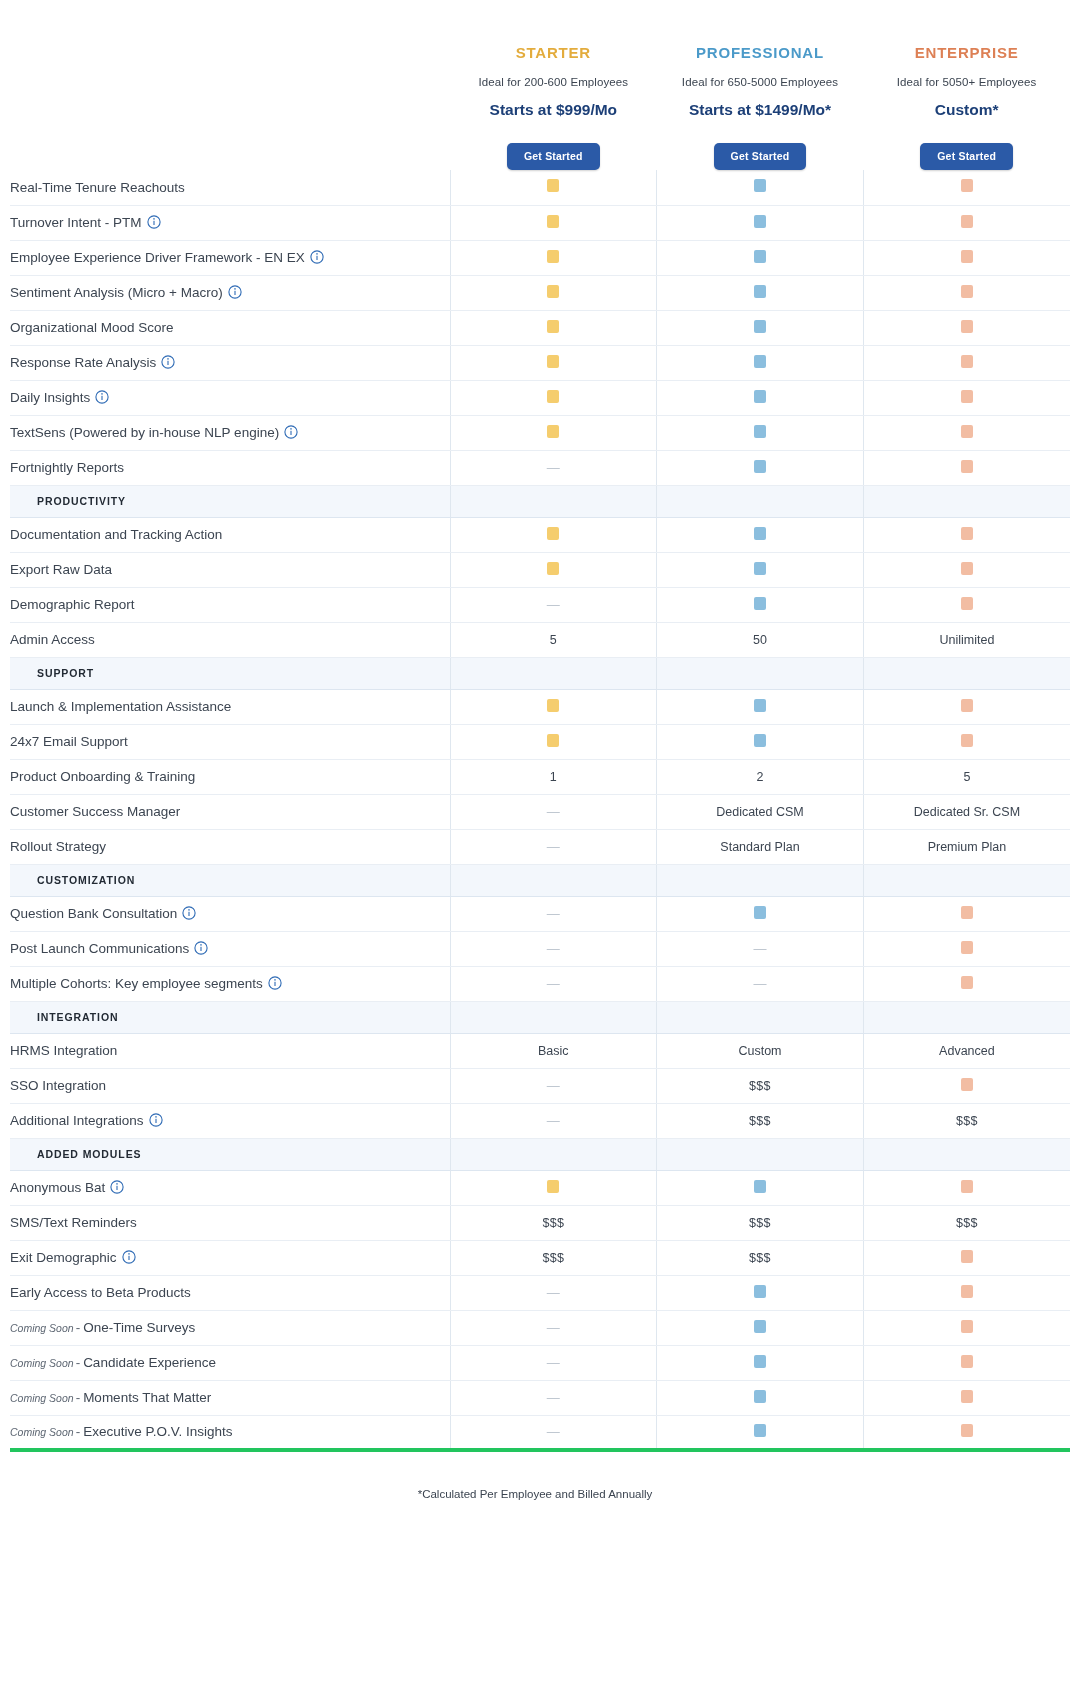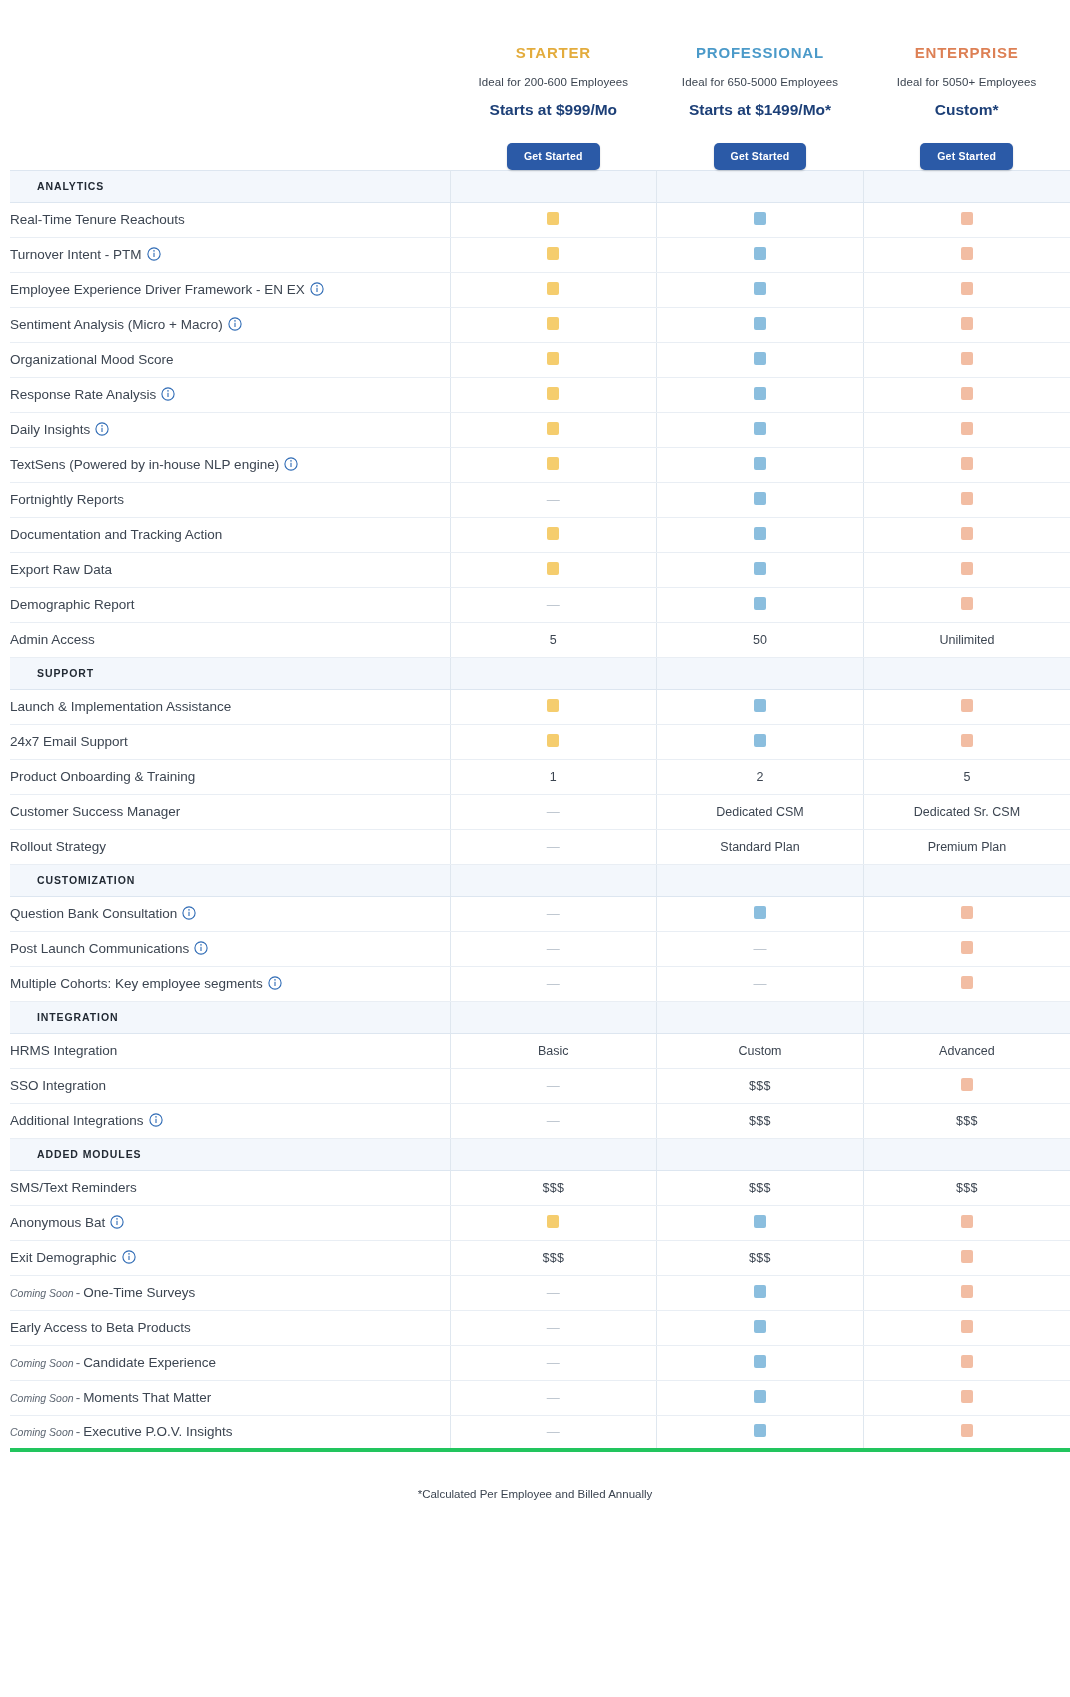--- a/index.html
+++ b/index.html
@@ -178,103 +178,103 @@
       <col class="c-plan">
       <col class="c-plan">
     </colgroup>
     <tbody id="table-body">
         <tr class="head-row">
           <td class="head-blank"></td>
           <td class="head-plan"><div class="plan-name starter">STARTER</div><div class="plan-ideal">Ideal for 200-600 Employees</div><div class="plan-price">Starts at $999/Mo</div><button class="cta">Get Started</button></td>
           <td class="head-plan"><div class="plan-name professional">PROFESSIONAL</div><div class="plan-ideal">Ideal for 650-5000 Employees</div><div class="plan-price">Starts at $1499/Mo*</div><button class="cta">Get Started</button></td>
           <td class="head-plan last"><div class="plan-name enterprise">ENTERPRISE</div><div class="plan-ideal">Ideal for 5050+ Employees</div><div class="plan-price">Custom*</div><button class="cta">Get Started</button></td>
         </tr>
+        <tr class="feat-row">
+          <td class="feat-name"><span>Real-Time Tenure Reachouts</span></td>
+          <td class="feat-cell"><span class="mark m-starter"></span></td>
+          <td class="feat-cell"><span class="mark m-professional"></span></td>
+          <td class="feat-cell last"><span class="mark m-enterprise"></span></td>
+        </tr>
+        <tr class="feat-row">
+          <td class="feat-name"><span>Turnover Intent - PTM</span><span class="info-icon"><svg width="14" height="14" viewBox="0 0 14 14">
+                <circle cx="7" cy="7" r="6.1" fill="none" stroke="#2f6bb5" stroke-width="1.1"></circle>
+                <rect x="6.45" y="5.8" width="1.1" height="4.2" fill="#2f6bb5"></rect>
+                <circle cx="7" cy="3.9" r="0.78" fill="#2f6bb5"></circle>
+              </svg></span></td>
+          <td class="feat-cell"><span class="mark m-starter"></span></td>
+          <td class="feat-cell"><span class="mark m-professional"></span></td>
+          <td class="feat-cell last"><span class="mark m-enterprise"></span></td>
+        </tr>
+        <tr class="feat-row">
+          <td class="feat-name"><span>Employee Experience Driver Framework - EN EX</span><span class="info-icon"><svg width="14" height="14" viewBox="0 0 14 14">
+                <circle cx="7" cy="7" r="6.1" fill="none" stroke="#2f6bb5" stroke-width="1.1"></circle>
+                <rect x="6.45" y="5.8" width="1.1" height="4.2" fill="#2f6bb5"></rect>
+                <circle cx="7" cy="3.9" r="0.78" fill="#2f6bb5"></circle>
+              </svg></span></td>
+          <td class="feat-cell"><span class="mark m-starter"></span></td>
+          <td class="feat-cell"><span class="mark m-professional"></span></td>
+          <td class="feat-cell last"><span class="mark m-enterprise"></span></td>
+        </tr>
+        <tr class="feat-row">
+          <td class="feat-name"><span>Sentiment Analysis (Micro + Macro)</span><span class="info-icon"><svg width="14" height="14" viewBox="0 0 14 14">
+                <circle cx="7" cy="7" r="6.1" fill="none" stroke="#2f6bb5" stroke-width="1.1"></circle>
+                <rect x="6.45" y="5.8" width="1.1" height="4.2" fill="#2f6bb5"></rect>
+                <circle cx="7" cy="3.9" r="0.78" fill="#2f6bb5"></circle>
+              </svg></span></td>
+          <td class="feat-cell"><span class="mark m-starter"></span></td>
+          <td class="feat-cell"><span class="mark m-professional"></span></td>
+          <td class="feat-cell last"><span class="mark m-enterprise"></span></td>
+        </tr>
+        <tr class="feat-row">
+          <td class="feat-name"><span>Organizational Mood Score</span></td>
+          <td class="feat-cell"><span class="mark m-starter"></span></td>
+          <td class="feat-cell"><span class="mark m-professional"></span></td>
+          <td class="feat-cell last"><span class="mark m-enterprise"></span></td>
+        </tr>
+        <tr class="feat-row">
+          <td class="feat-name"><span>Response Rate Analysis</span><span class="info-icon"><svg width="14" height="14" viewBox="0 0 14 14">
+                <circle cx="7" cy="7" r="6.1" fill="none" stroke="#2f6bb5" stroke-width="1.1"></circle>
+                <rect x="6.45" y="5.8" width="1.1" height="4.2" fill="#2f6bb5"></rect>
+                <circle cx="7" cy="3.9" r="0.78" fill="#2f6bb5"></circle>
+              </svg></span></td>
+          <td class="feat-cell"><span class="mark m-starter"></span></td>
+          <td class="feat-cell"><span class="mark m-professional"></span></td>
+          <td class="feat-cell last"><span class="mark m-enterprise"></span></td>
+        </tr>
+        <tr class="feat-row">
+          <td class="feat-name"><span>Daily Insights</span><span class="info-icon"><svg width="14" height="14" viewBox="0 0 14 14">
+                <circle cx="7" cy="7" r="6.1" fill="none" stroke="#2f6bb5" stroke-width="1.1"></circle>
+                <rect x="6.45" y="5.8" width="1.1" height="4.2" fill="#2f6bb5"></rect>
+                <circle cx="7" cy="3.9" r="0.78" fill="#2f6bb5"></circle>
+              </svg></span></td>
+          <td class="feat-cell"><span class="mark m-starter"></span></td>
+          <td class="feat-cell"><span class="mark m-professional"></span></td>
+          <td class="feat-cell last"><span class="mark m-enterprise"></span></td>
+        </tr>
+        <tr class="feat-row">
+          <td class="feat-name"><span>TextSens (Powered by in-house NLP engine)</span><span class="info-icon"><svg width="14" height="14" viewBox="0 0 14 14">
+                <circle cx="7" cy="7" r="6.1" fill="none" stroke="#2f6bb5" stroke-width="1.1"></circle>
+                <rect x="6.45" y="5.8" width="1.1" height="4.2" fill="#2f6bb5"></rect>
+                <circle cx="7" cy="3.9" r="0.78" fill="#2f6bb5"></circle>
+              </svg></span></td>
+          <td class="feat-cell"><span class="mark m-starter"></span></td>
+          <td class="feat-cell"><span class="mark m-professional"></span></td>
+          <td class="feat-cell last"><span class="mark m-enterprise"></span></td>
+        </tr>
+        <tr class="feat-row">
+          <td class="feat-name"><span>Fortnightly Reports</span></td>
+          <td class="feat-cell"><span class="dash">—</span></td>
+          <td class="feat-cell"><span class="mark m-professional"></span></td>
+          <td class="feat-cell last"><span class="mark m-enterprise"></span></td>
+        </tr>
         <tr class="section-row">
-          <td class="sec-label">ANALYTICS</td>
+          <td class="sec-label">PRODUCTIVITY</td>
           <td class="sec-pad"></td>
           <td class="sec-pad"></td>
           <td class="sec-pad last"></td>
-        </tr>
-        <tr class="feat-row">
-          <td class="feat-name"><span>Real-Time Tenure Reachouts</span></td>
-          <td class="feat-cell"><span class="mark m-starter"></span></td>
-          <td class="feat-cell"><span class="mark m-professional"></span></td>
-          <td class="feat-cell last"><span class="mark m-enterprise"></span></td>
-        </tr>
-        <tr class="feat-row">
-          <td class="feat-name"><span>Turnover Intent - PTM</span><span class="info-icon"><svg width="14" height="14" viewBox="0 0 14 14">
-                <circle cx="7" cy="7" r="6.1" fill="none" stroke="#2f6bb5" stroke-width="1.1"></circle>
-                <rect x="6.45" y="5.8" width="1.1" height="4.2" fill="#2f6bb5"></rect>
-                <circle cx="7" cy="3.9" r="0.78" fill="#2f6bb5"></circle>
-              </svg></span></td>
-          <td class="feat-cell"><span class="mark m-starter"></span></td>
-          <td class="feat-cell"><span class="mark m-professional"></span></td>
-          <td class="feat-cell last"><span class="mark m-enterprise"></span></td>
-        </tr>
-        <tr class="feat-row">
-          <td class="feat-name"><span>Employee Experience Driver Framework - EN EX</span><span class="info-icon"><svg width="14" height="14" viewBox="0 0 14 14">
-                <circle cx="7" cy="7" r="6.1" fill="none" stroke="#2f6bb5" stroke-width="1.1"></circle>
-                <rect x="6.45" y="5.8" width="1.1" height="4.2" fill="#2f6bb5"></rect>
-                <circle cx="7" cy="3.9" r="0.78" fill="#2f6bb5"></circle>
-              </svg></span></td>
-          <td class="feat-cell"><span class="mark m-starter"></span></td>
-          <td class="feat-cell"><span class="mark m-professional"></span></td>
-          <td class="feat-cell last"><span class="mark m-enterprise"></span></td>
-        </tr>
-        <tr class="feat-row">
-          <td class="feat-name"><span>Sentiment Analysis (Micro + Macro)</span><span class="info-icon"><svg width="14" height="14" viewBox="0 0 14 14">
-                <circle cx="7" cy="7" r="6.1" fill="none" stroke="#2f6bb5" stroke-width="1.1"></circle>
-                <rect x="6.45" y="5.8" width="1.1" height="4.2" fill="#2f6bb5"></rect>
-                <circle cx="7" cy="3.9" r="0.78" fill="#2f6bb5"></circle>
-              </svg></span></td>
-          <td class="feat-cell"><span class="mark m-starter"></span></td>
-          <td class="feat-cell"><span class="mark m-professional"></span></td>
-          <td class="feat-cell last"><span class="mark m-enterprise"></span></td>
-        </tr>
-        <tr class="feat-row">
-          <td class="feat-name"><span>Organizational Mood Score</span></td>
-          <td class="feat-cell"><span class="mark m-starter"></span></td>
-          <td class="feat-cell"><span class="mark m-professional"></span></td>
-          <td class="feat-cell last"><span class="mark m-enterprise"></span></td>
-        </tr>
-        <tr class="feat-row">
-          <td class="feat-name"><span>Response Rate Analysis</span><span class="info-icon"><svg width="14" height="14" viewBox="0 0 14 14">
-                <circle cx="7" cy="7" r="6.1" fill="none" stroke="#2f6bb5" stroke-width="1.1"></circle>
-                <rect x="6.45" y="5.8" width="1.1" height="4.2" fill="#2f6bb5"></rect>
-                <circle cx="7" cy="3.9" r="0.78" fill="#2f6bb5"></circle>
-              </svg></span></td>
-          <td class="feat-cell"><span class="mark m-starter"></span></td>
-          <td class="feat-cell"><span class="mark m-professional"></span></td>
-          <td class="feat-cell last"><span class="mark m-enterprise"></span></td>
-        </tr>
-        <tr class="feat-row">
-          <td class="feat-name"><span>Daily Insights</span><span class="info-icon"><svg width="14" height="14" viewBox="0 0 14 14">
-                <circle cx="7" cy="7" r="6.1" fill="none" stroke="#2f6bb5" stroke-width="1.1"></circle>
-                <rect x="6.45" y="5.8" width="1.1" height="4.2" fill="#2f6bb5"></rect>
-                <circle cx="7" cy="3.9" r="0.78" fill="#2f6bb5"></circle>
-              </svg></span></td>
-          <td class="feat-cell"><span class="mark m-starter"></span></td>
-          <td class="feat-cell"><span class="mark m-professional"></span></td>
-          <td class="feat-cell last"><span class="mark m-enterprise"></span></td>
-        </tr>
-        <tr class="feat-row">
-          <td class="feat-name"><span>TextSens (Powered by in-house NLP engine)</span><span class="info-icon"><svg width="14" height="14" viewBox="0 0 14 14">
-                <circle cx="7" cy="7" r="6.1" fill="none" stroke="#2f6bb5" stroke-width="1.1"></circle>
-                <rect x="6.45" y="5.8" width="1.1" height="4.2" fill="#2f6bb5"></rect>
-                <circle cx="7" cy="3.9" r="0.78" fill="#2f6bb5"></circle>
-              </svg></span></td>
-          <td class="feat-cell"><span class="mark m-starter"></span></td>
-          <td class="feat-cell"><span class="mark m-professional"></span></td>
-          <td class="feat-cell last"><span class="mark m-enterprise"></span></td>
-        </tr>
-        <tr class="feat-row">
-          <td class="feat-name"><span>Fortnightly Reports</span></td>
-          <td class="feat-cell"><span class="dash">—</span></td>
-          <td class="feat-cell"><span class="mark m-professional"></span></td>
-          <td class="feat-cell last"><span class="mark m-enterprise"></span></td>
         </tr>
         <tr class="feat-row">
           <td class="feat-name"><span>Documentation and Tracking Action</span></td>
           <td class="feat-cell"><span class="mark m-starter"></span></td>
           <td class="feat-cell"><span class="mark m-professional"></span></td>
           <td class="feat-cell last"><span class="mark m-enterprise"></span></td>
         </tr>
         <tr class="feat-row">
           <td class="feat-name"><span>Export Raw Data</span></td>
           <td class="feat-cell"><span class="mark m-starter"></span></td>
@@ -393,53 +393,53 @@
           <td class="feat-cell"><span class="dollars">$$$</span></td>
           <td class="feat-cell last"><span class="dollars">$$$</span></td>
         </tr>
         <tr class="section-row">
           <td class="sec-label">ADDED MODULES</td>
           <td class="sec-pad"></td>
           <td class="sec-pad"></td>
           <td class="sec-pad last"></td>
         </tr>
         <tr class="feat-row">
+          <td class="feat-name"><span>Anonymous Bat</span><span class="info-icon"><svg width="14" height="14" viewBox="0 0 14 14">
+                <circle cx="7" cy="7" r="6.1" fill="none" stroke="#2f6bb5" stroke-width="1.1"></circle>
+                <rect x="6.45" y="5.8" width="1.1" height="4.2" fill="#2f6bb5"></rect>
+                <circle cx="7" cy="3.9" r="0.78" fill="#2f6bb5"></circle>
+              </svg></span></td>
+          <td class="feat-cell"><span class="mark m-starter"></span></td>
+          <td class="feat-cell"><span class="mark m-professional"></span></td>
+          <td class="feat-cell last"><span class="mark m-enterprise"></span></td>
+        </tr>
+        <tr class="feat-row">
           <td class="feat-name"><span>SMS/Text Reminders</span></td>
           <td class="feat-cell"><span class="dollars">$$$</span></td>
           <td class="feat-cell"><span class="dollars">$$$</span></td>
           <td class="feat-cell last"><span class="dollars">$$$</span></td>
         </tr>
         <tr class="feat-row">
-          <td class="feat-name"><span>Anonymous Bat</span><span class="info-icon"><svg width="14" height="14" viewBox="0 0 14 14">
-                <circle cx="7" cy="7" r="6.1" fill="none" stroke="#2f6bb5" stroke-width="1.1"></circle>
-                <rect x="6.45" y="5.8" width="1.1" height="4.2" fill="#2f6bb5"></rect>
-                <circle cx="7" cy="3.9" r="0.78" fill="#2f6bb5"></circle>
-              </svg></span></td>
-          <td class="feat-cell"><span class="mark m-starter"></span></td>
-          <td class="feat-cell"><span class="mark m-professional"></span></td>
-          <td class="feat-cell last"><span class="mark m-enterprise"></span></td>
-        </tr>
-        <tr class="feat-row">
           <td class="feat-name"><span>Exit Demographic</span><span class="info-icon"><svg width="14" height="14" viewBox="0 0 14 14">
                 <circle cx="7" cy="7" r="6.1" fill="none" stroke="#2f6bb5" stroke-width="1.1"></circle>
                 <rect x="6.45" y="5.8" width="1.1" height="4.2" fill="#2f6bb5"></rect>
                 <circle cx="7" cy="3.9" r="0.78" fill="#2f6bb5"></circle>
               </svg></span></td>
           <td class="feat-cell"><span class="dollars">$$$</span></td>
           <td class="feat-cell"><span class="dollars">$$$</span></td>
           <td class="feat-cell last"><span class="mark m-enterprise"></span></td>
         </tr>
         <tr class="feat-row">
+          <td class="feat-name"><span>Early Access to Beta Products</span></td>
+          <td class="feat-cell"><span class="dash">—</span></td>
+          <td class="feat-cell"><span class="mark m-professional"></span></td>
+          <td class="feat-cell last"><span class="mark m-enterprise"></span></td>
+        </tr>
+        <tr class="feat-row">
           <td class="feat-name"><span class="coming-soon">Coming Soon</span><span class="cs-dash">-</span><span>One-Time Surveys</span></td>
-          <td class="feat-cell"><span class="dash">—</span></td>
-          <td class="feat-cell"><span class="mark m-professional"></span></td>
-          <td class="feat-cell last"><span class="mark m-enterprise"></span></td>
-        </tr>
-        <tr class="feat-row">
-          <td class="feat-name"><span>Early Access to Beta Products</span></td>
           <td class="feat-cell"><span class="dash">—</span></td>
           <td class="feat-cell"><span class="mark m-professional"></span></td>
           <td class="feat-cell last"><span class="mark m-enterprise"></span></td>
         </tr>
         <tr class="feat-row">
           <td class="feat-name"><span class="coming-soon">Coming Soon</span><span class="cs-dash">-</span><span>Candidate Experience</span></td>
           <td class="feat-cell"><span class="dash">—</span></td>
           <td class="feat-cell"><span class="mark m-professional"></span></td>
           <td class="feat-cell last"><span class="mark m-enterprise"></span></td>
         </tr>

